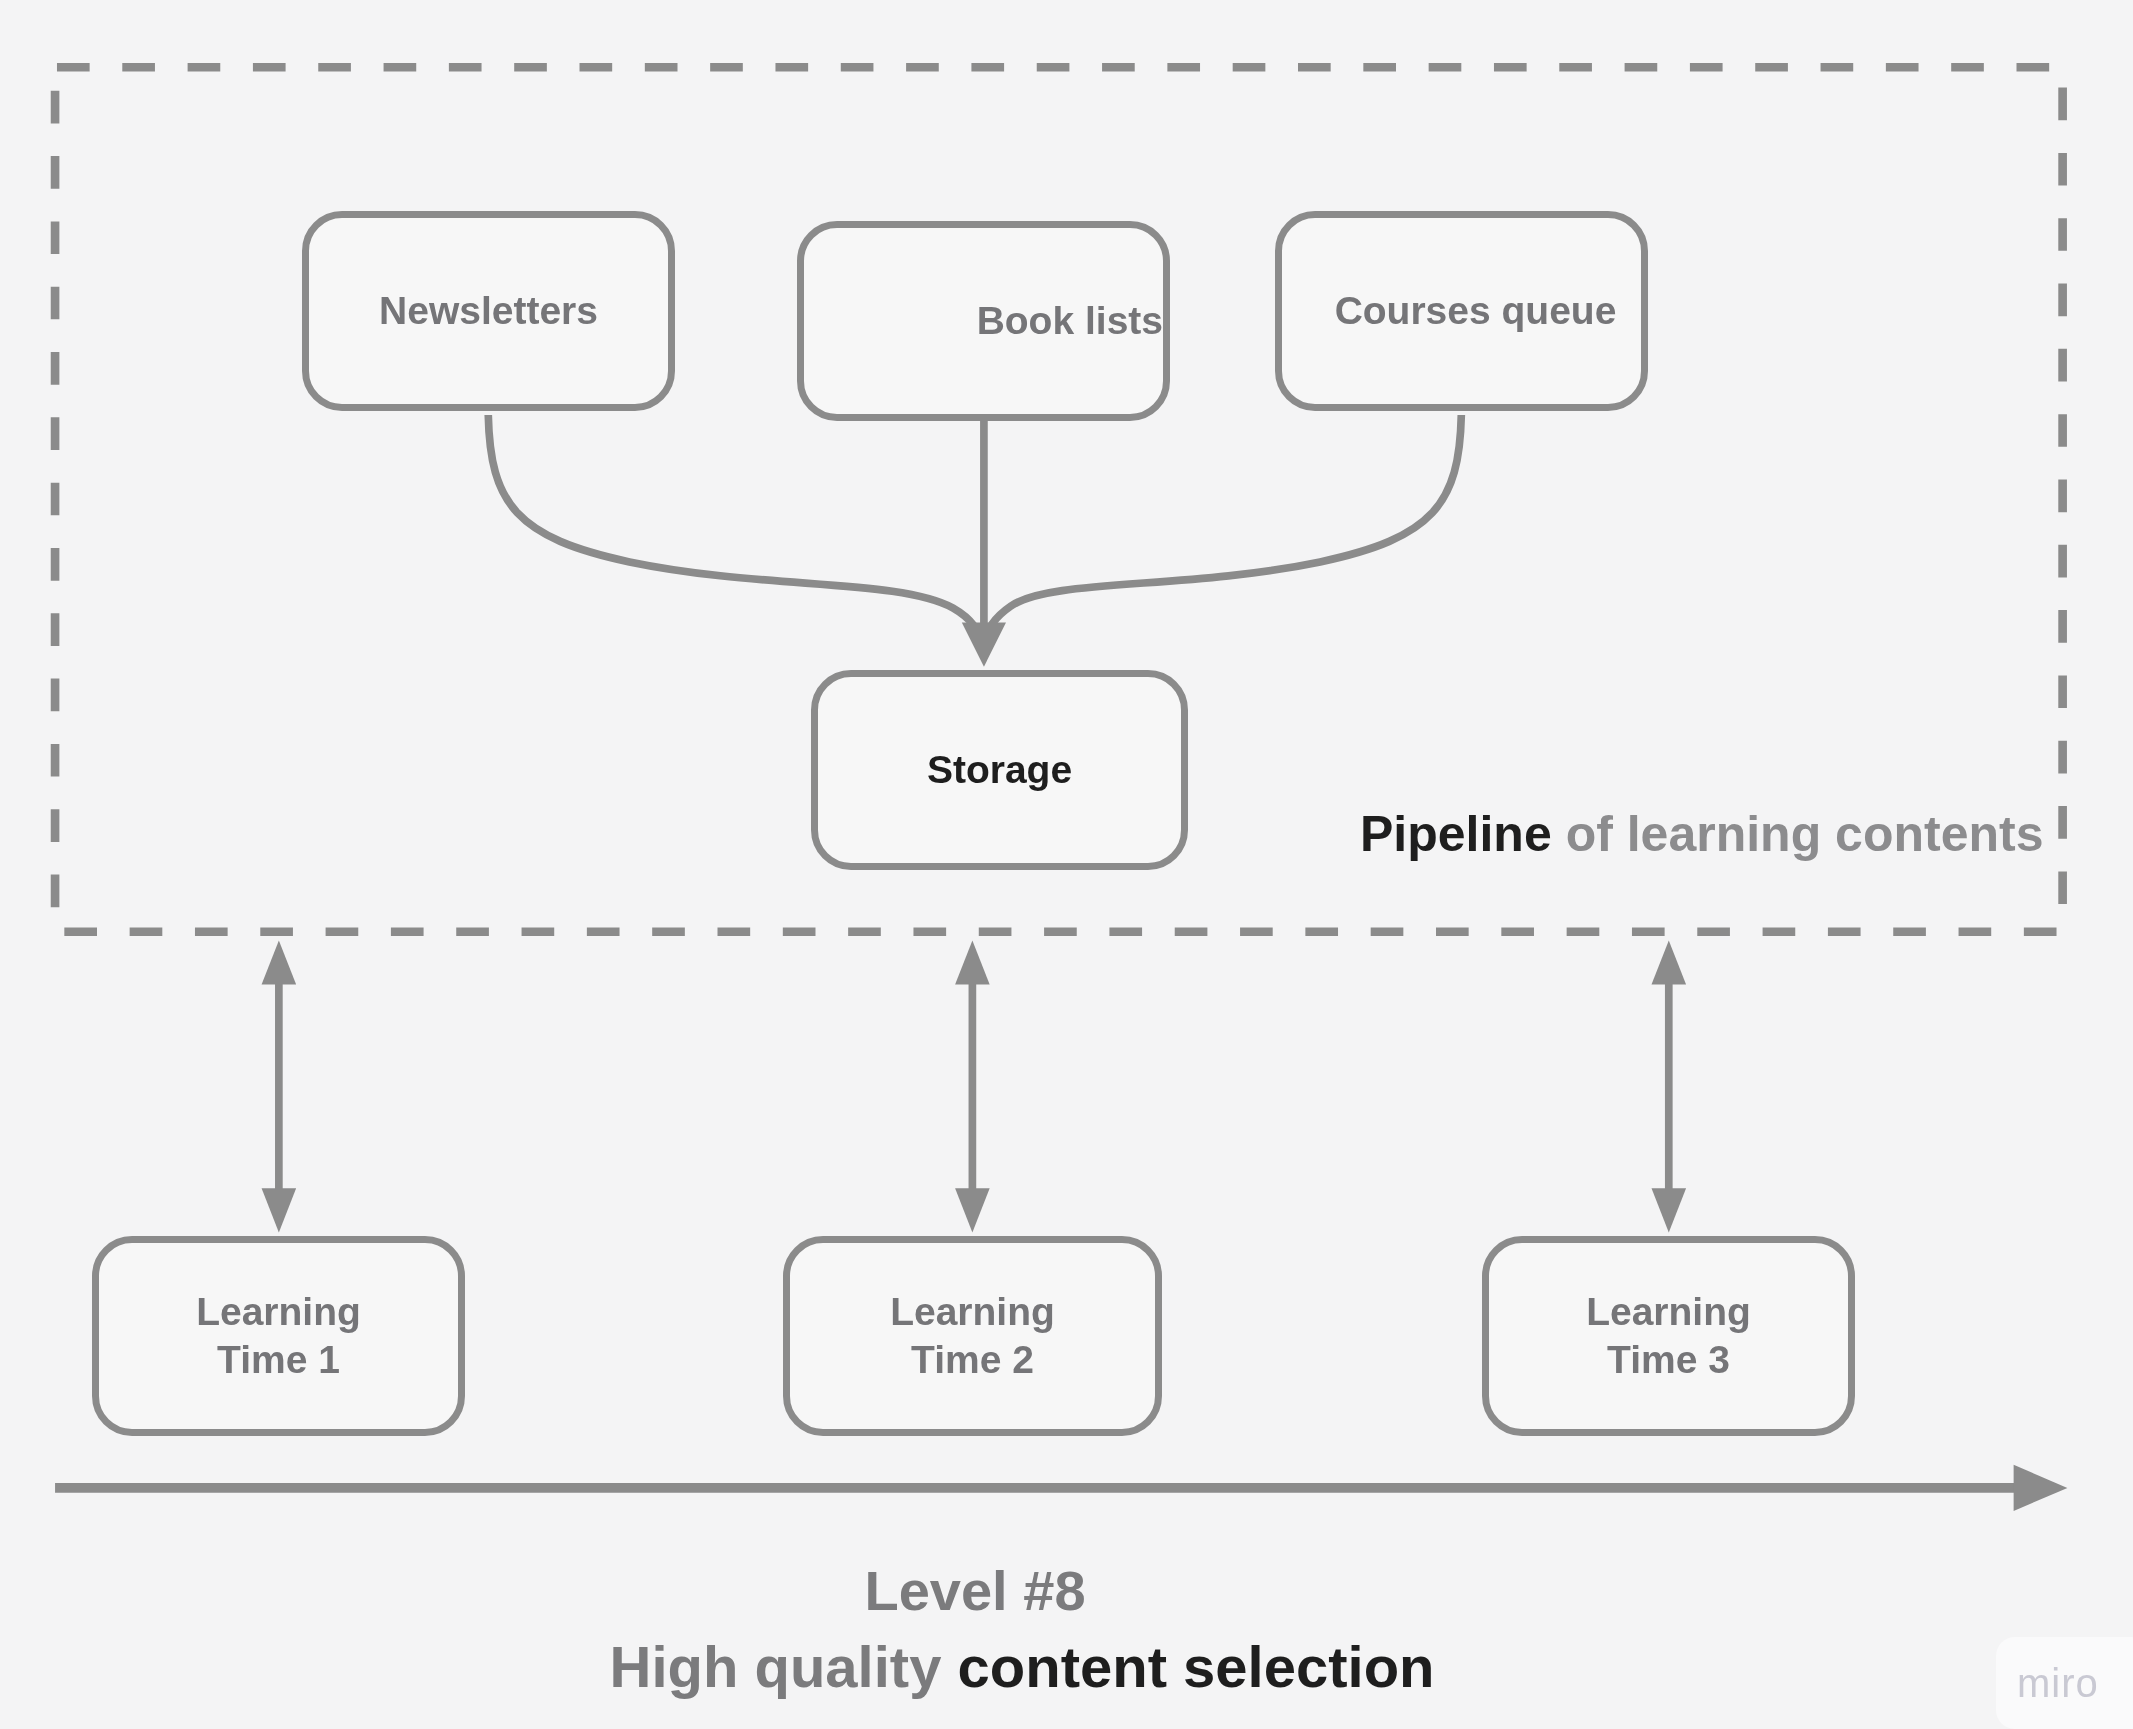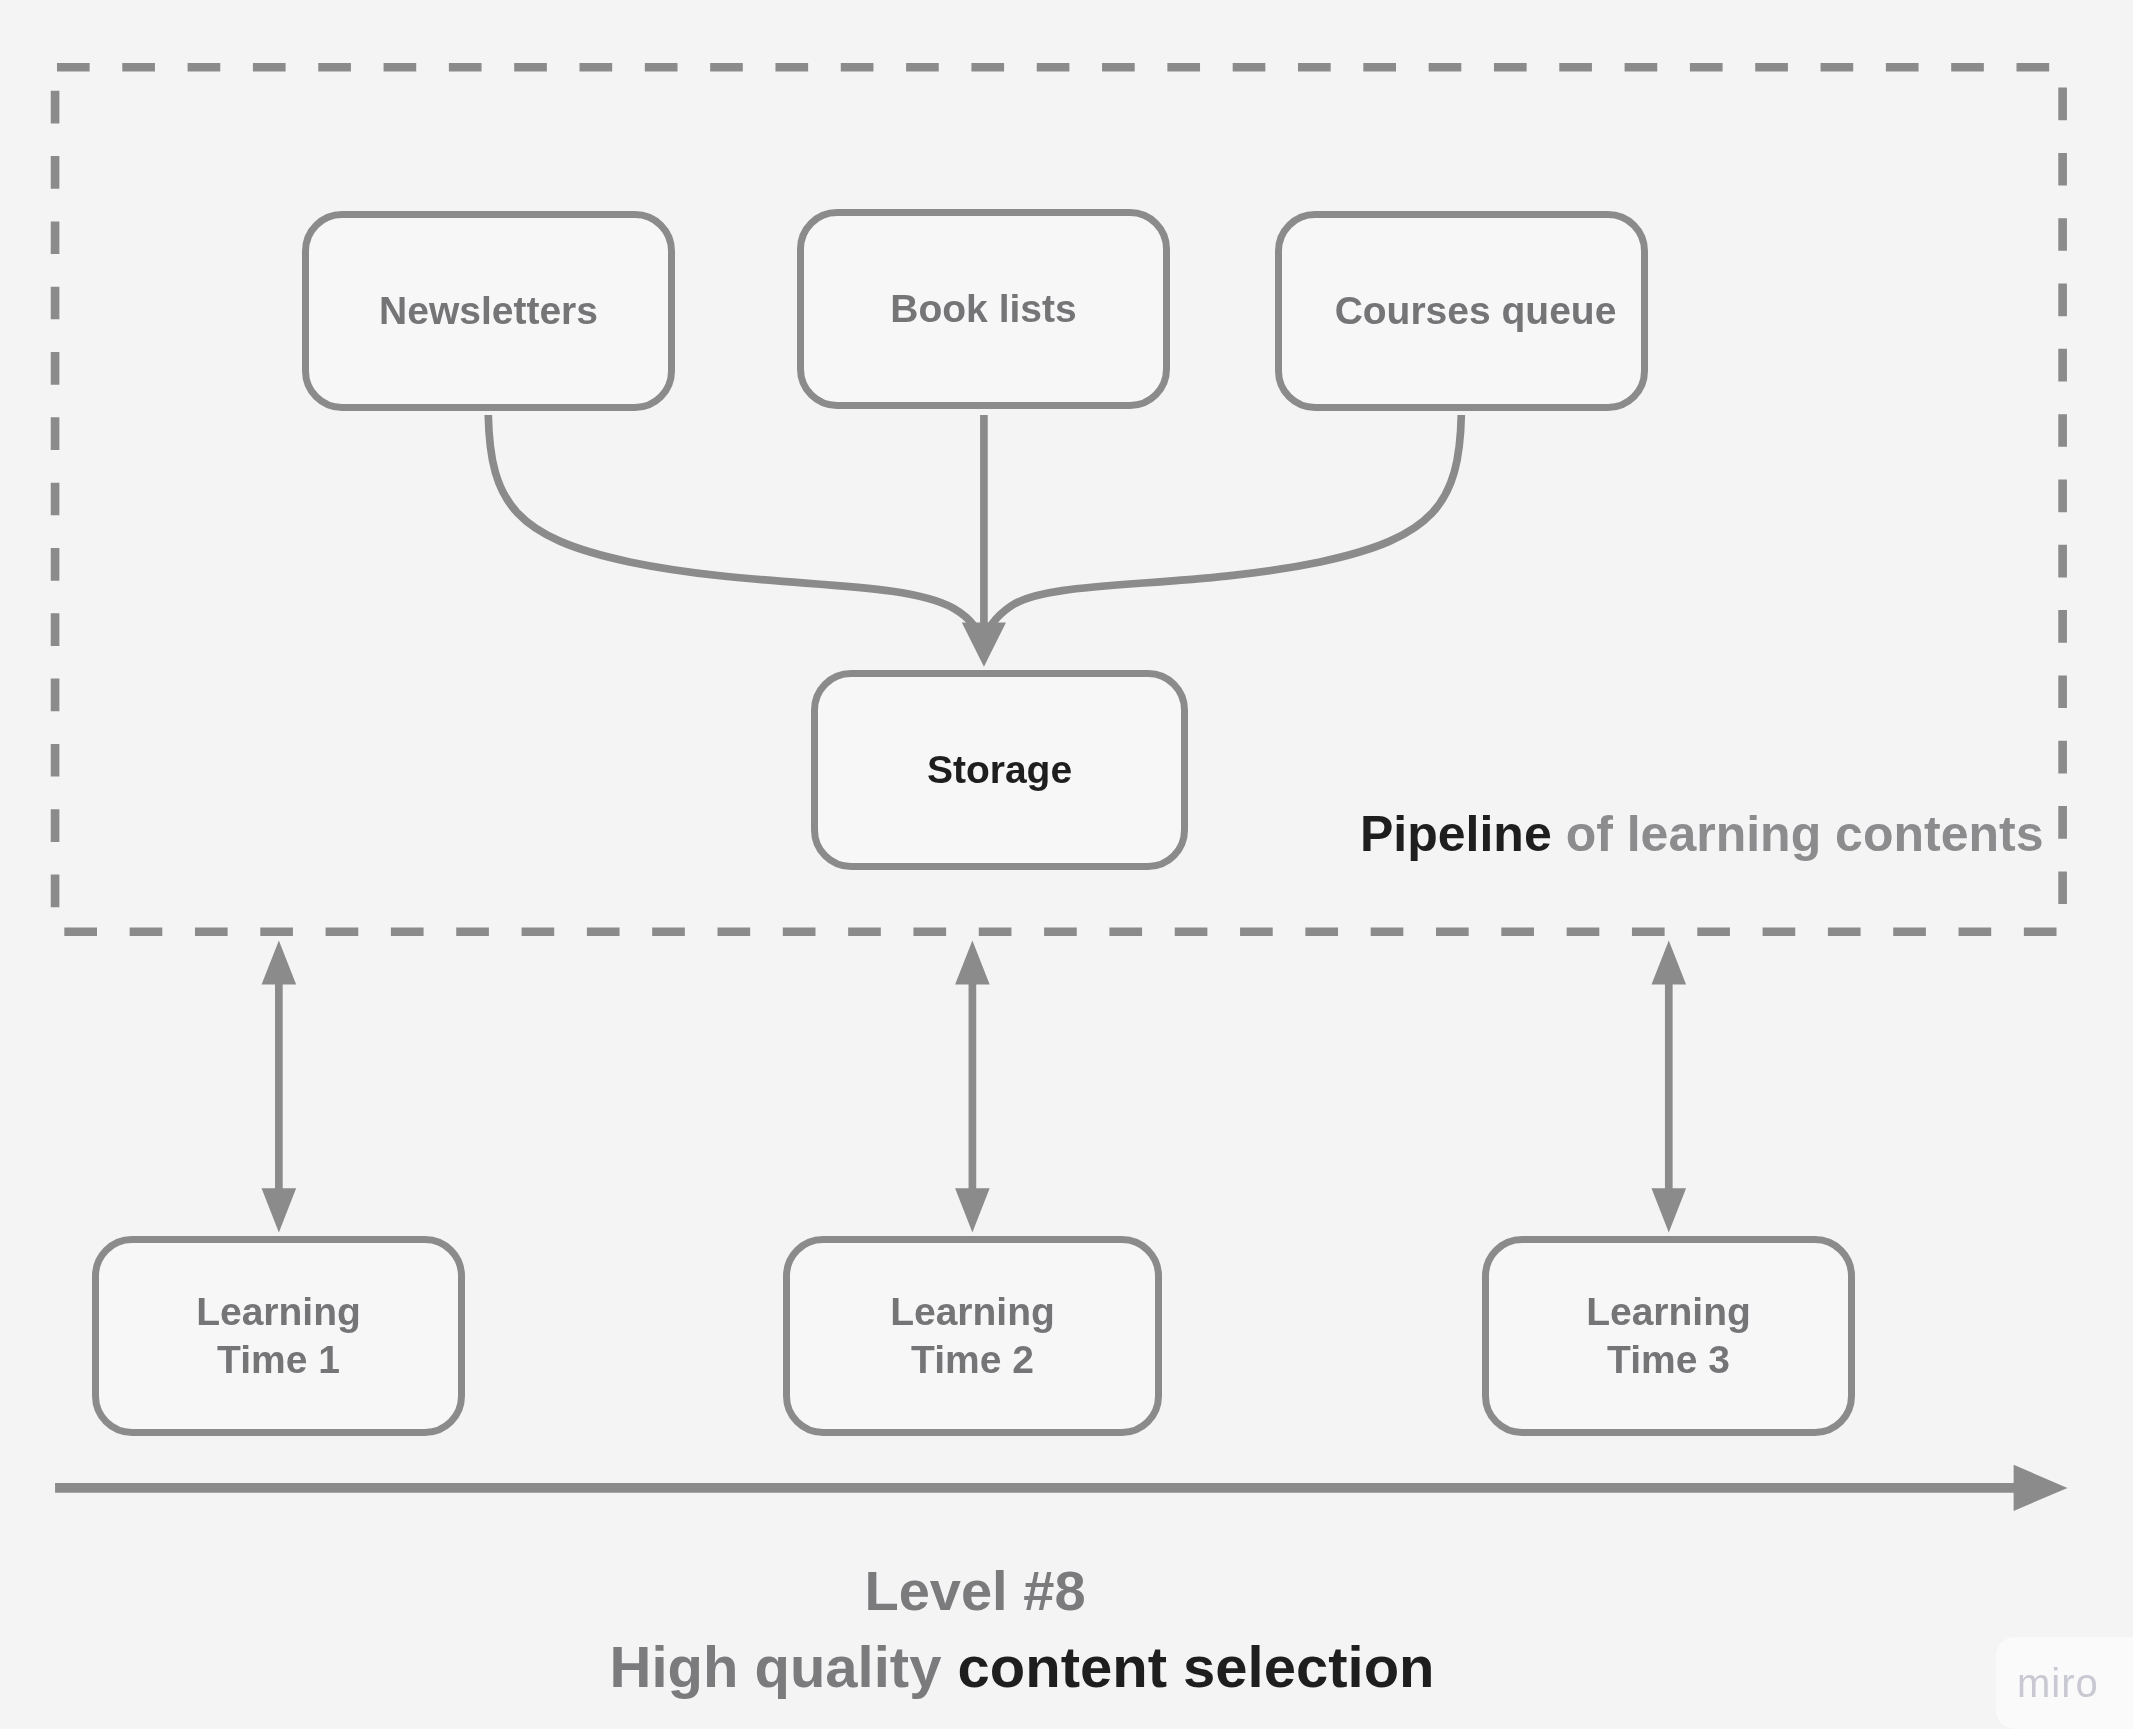--- a/index.html
+++ b/index.html
@@ -113,21 +113,21 @@
 
   <g>
     <line class="edge-thick" x1="57" y1="1549" x2="2102" y2="1549"></line>
     <polygon class="head" points="2152,1549 2096,1525 2096,1573"></polygon>
   </g>
 </svg>
 
 <div class="node" style="left:302px;top:211px;">
   <span>Newsletters</span>
 </div>
-<div class="node" style="left:797px;top:209px;">
+<div class="node" style="left:797px;top:221px;justify-content:flex-end;">
   <span>Book lists</span>
 </div>
 <div class="node" style="left:1275px;top:211px;padding-left:28px;">
   <span>Courses queue</span>
 </div>
 
 <div class="node storage" style="left:795px;top:670px;margin-left:16px;">
   <span>Storage</span>
 </div>
 

